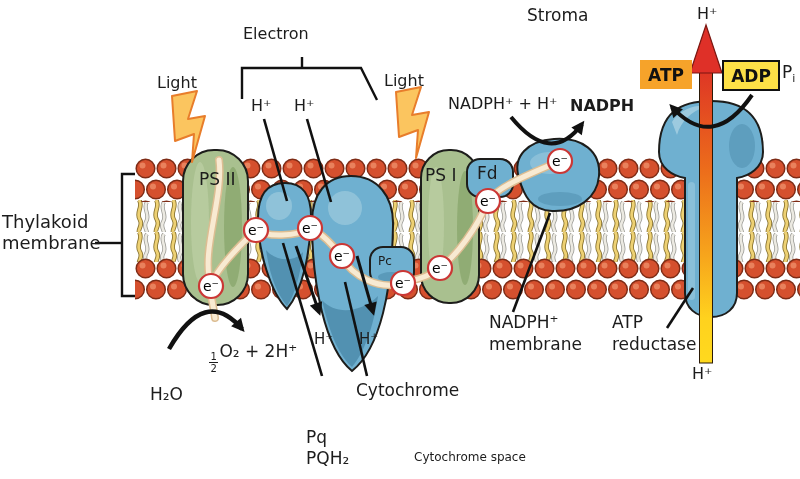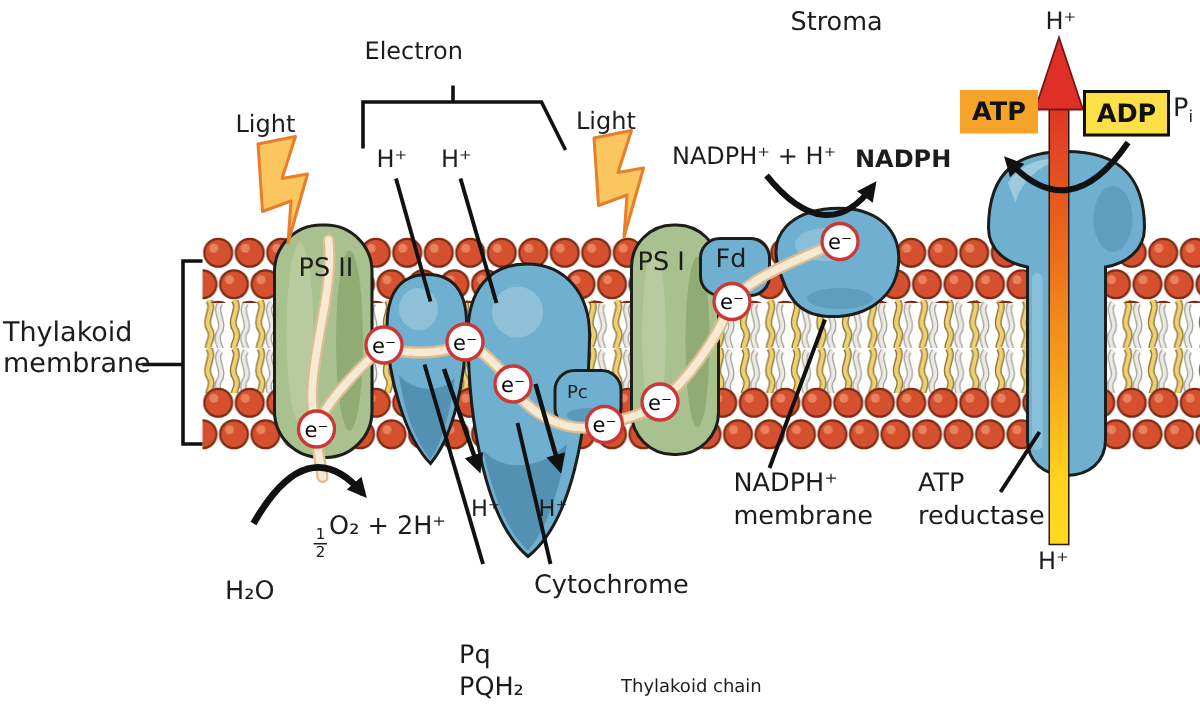--- a/index.html
+++ b/index.html
@@ -244,15 +244,15 @@
 <div class="lbl s17" style="left:489px;top:311px;line-height:22px;">
   <div>NADPH⁺</div>
   <div>membrane</div>
 </div>
 <div class="lbl s17" style="left:612px;top:311px;line-height:22px;">
   <div>ATP</div>
   <div>reductase</div>
 </div>
 
 <div class="lbl" style="left:692px;top:364px;">H⁺</div>
-<div class="lbl s18" style="left:414px;top:450px;">Thylakoid chain</div>
+<div class="lbl s18" style="left:414px;top:450px;">Cytochrome space</div>
 
 </div>
 
 </body></html>

